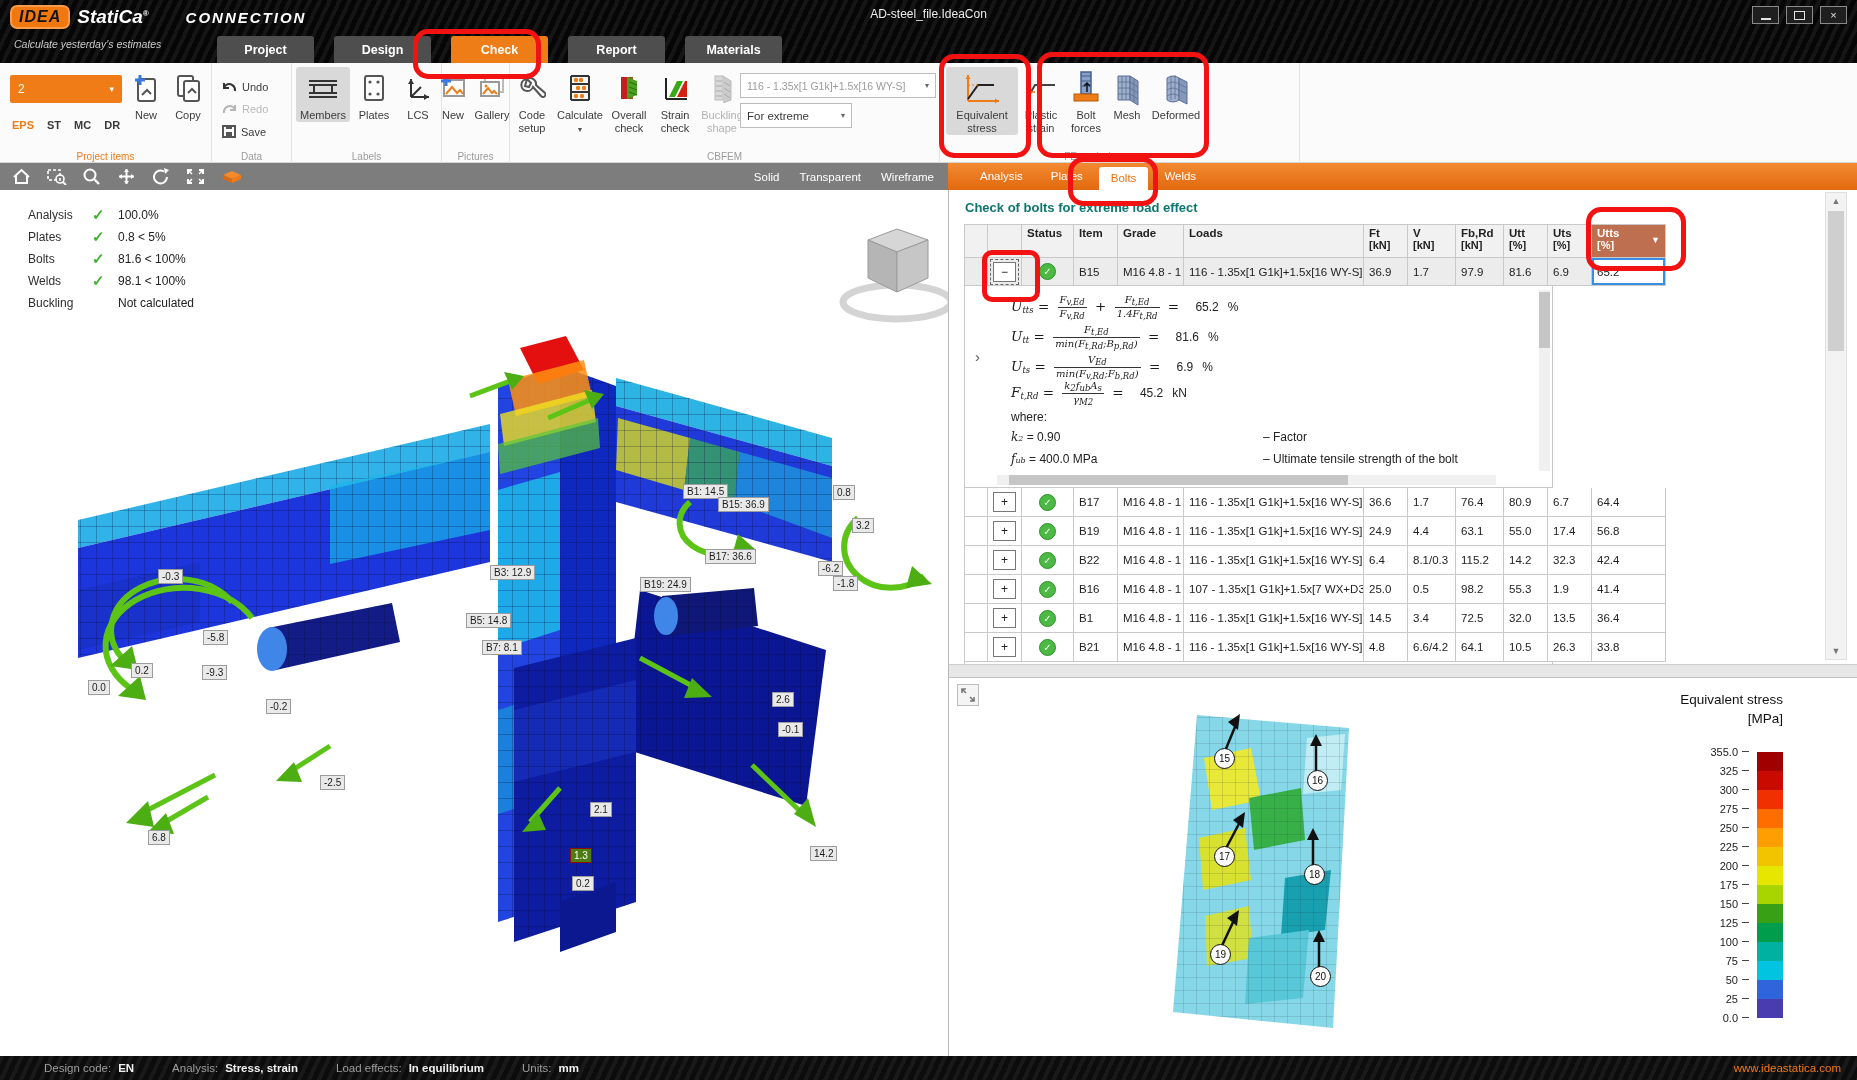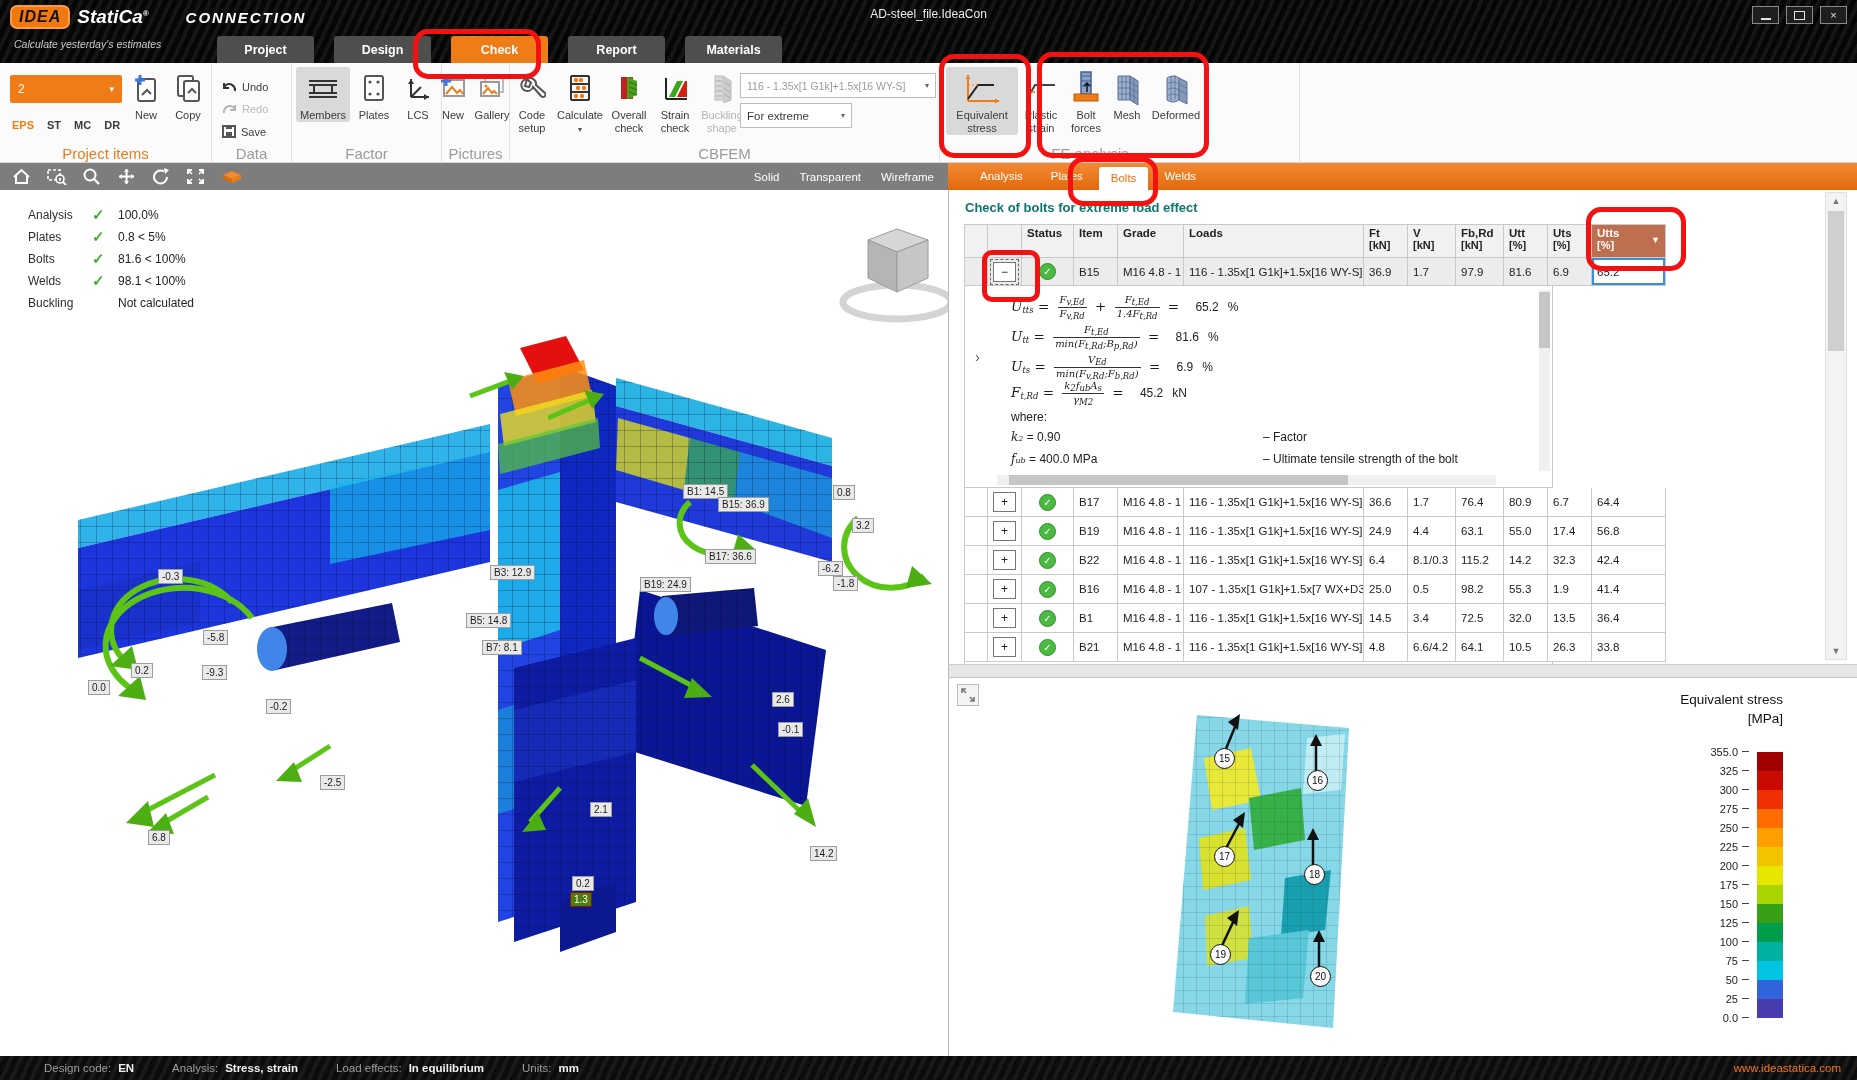--- a/index.html
+++ b/index.html
@@ -22,21 +22,21 @@
   .wbtn .minbar{width:10px;height:2px;background:#e4e4e4;margin-top:7px;}
   .wbtn .maxbox{width:9px;height:7px;border:1px solid #e4e4e4;}
   .tab-row{position:absolute;left:217px;bottom:0;display:flex;gap:20px;}
   .rtab{min-width:97px;height:27px;background:#4e4e4e;color:#fff;font-weight:bold;font-size:12.5px;
     display:flex;align-items:center;justify-content:center;border-radius:3px 3px 0 0;padding:0 10px;box-sizing:border-box;}
   .rtab.active{background:#ee7c17;}
 
   
   #ribbon{position:absolute;left:0;top:63px;width:1857px;height:100px;background:#fbfbfb;border-bottom:1px solid #d5d5d5;box-sizing:border-box;}
   .rgroup{position:absolute;top:0;height:100px;border-right:1px solid #e3e3e3;box-sizing:border-box;}
-  .glabel{position:absolute;bottom:1px;left:0;right:0;text-align:center;font-size:15px;color:#9b9b9b;}
+  .glabel{position:absolute;bottom:1px;left:0;right:0;text-align:center;font-size:10px;color:#9b9b9b;}
   .glabel.orange{color:#ee7c17;}
   .icon-btn{position:absolute;top:4px;text-align:center;font-size:11px;color:#3c3c3c;border-radius:3px;}
   .icon-btn .ic{height:42px;display:flex;align-items:center;justify-content:center;}
   .icon-btn .bl{line-height:13px;}
   .icon-btn.pressed{background:#d9d9d9;}
   .icon-btn.disabled{color:#b3b3b3;}
   .mini-btn{position:absolute;left:10px;display:flex;align-items:center;gap:5px;font-size:11px;color:#3c3c3c;}
   .mini-btn.disabled{color:#b9b9b9;}
   .orange-combo{position:absolute;left:10px;top:12px;width:112px;height:28px;background:#ef7c16;color:#fff;
     display:flex;align-items:center;font-size:12px;padding:0 8px;box-sizing:border-box;border-radius:2px;}
@@ -59,21 +59,21 @@
   .otab.active{background:#fff;color:#e8700e;height:23px;line-height:23px;border-radius:3px 3px 0 0;}
 
   
   #viewport{position:absolute;left:0;top:190px;width:948px;height:866px;background:#fff;overflow:hidden;}
   .vstat{position:absolute;left:28px;display:flex;align-items:center;font-size:12px;color:#2e2e2e;height:18px;}
   .vstat .lab{width:64px;}
   .vstat .chk{width:26px;color:#3fae2e;font-weight:bold;font-size:15px;}
   .vstat .val{color:#222;}
   .vlabel{position:absolute;background:#e9e9e9;border:1px solid #9c9c9c;color:#1c1c1c;
     font-size:10px;padding:0 3px;line-height:13px;white-space:nowrap;z-index:5;}
-  .vlabel.red{background:#4d7c0f;border-color:#8c1208;color:#fff;margin-top:44px;}
+  .vlabel.red{background:#4d7c0f;border-color:#8c1208;color:#fff;}
 
   
   #results{position:absolute;left:948px;top:190px;width:909px;height:474px;background:#fff;border-left:1px solid #b9b9b9;box-sizing:border-box;overflow:hidden;}
   .res-title{position:absolute;left:16px;top:10px;color:#0f766e;font-weight:bold;font-size:13px;}
   #btable{position:absolute;left:15px;top:34px;width:589px;font-size:11.5px;color:#222;}
   .trow{display:grid;grid-template-columns:24px 34px 52px 44px 66px 180px 44px 48px 48px 44px 44px 74px;}
   .tc{border-right:1px solid #c9c9c9;border-bottom:1px solid #c9c9c9;padding:3px 5px;box-sizing:border-box;
     display:flex;align-items:center;overflow:hidden;white-space:nowrap;}
   .tc:first-child{border-left:1px solid #c9c9c9;}
   .hrow .tc{background:#f1f1f1;border-top:1px solid #c9c9c9;color:#222;font-weight:bold;
@@ -258,21 +258,21 @@
       </div>
       <div class="icon-btn" style="left:106px;width:40px;">
         <div class="ic">
           <svg width="30" height="30">
               <path d="M8 24 V6 M8 24 H26 M8 24 L18 14" stroke="#333" stroke-width="2" fill="none"></path>
               <path d="M8 6 l-3 5 h6 z M26 24 l-5 -3 v6 z" fill="#333"></path>
             </svg>
         </div>
         <div class="bl">LCS</div>
       </div>
-      <div class="glabel">Factor</div>
+      <div class="glabel">Labels</div>
     </div>
 
     <div class="rgroup" style="left:442px;width:68px;">
       <div class="icon-btn" style="left:-8px;width:38px;">
         <div class="ic">
           <svg width="30" height="28">
               <rect x="6" y="6" width="20" height="16" fill="#fff" stroke="#999" stroke-width="2"></rect>
               <path d="M8 20 l6 -7 l5 6 l3 -3 l3 4" stroke="#ee7c17" stroke-width="2" fill="none"></path>
               <path d="M4 4 h10 M9 -1 v10" transform="translate(-1,3)" stroke="#3a78e0" stroke-width="3"></path>
             </svg>

